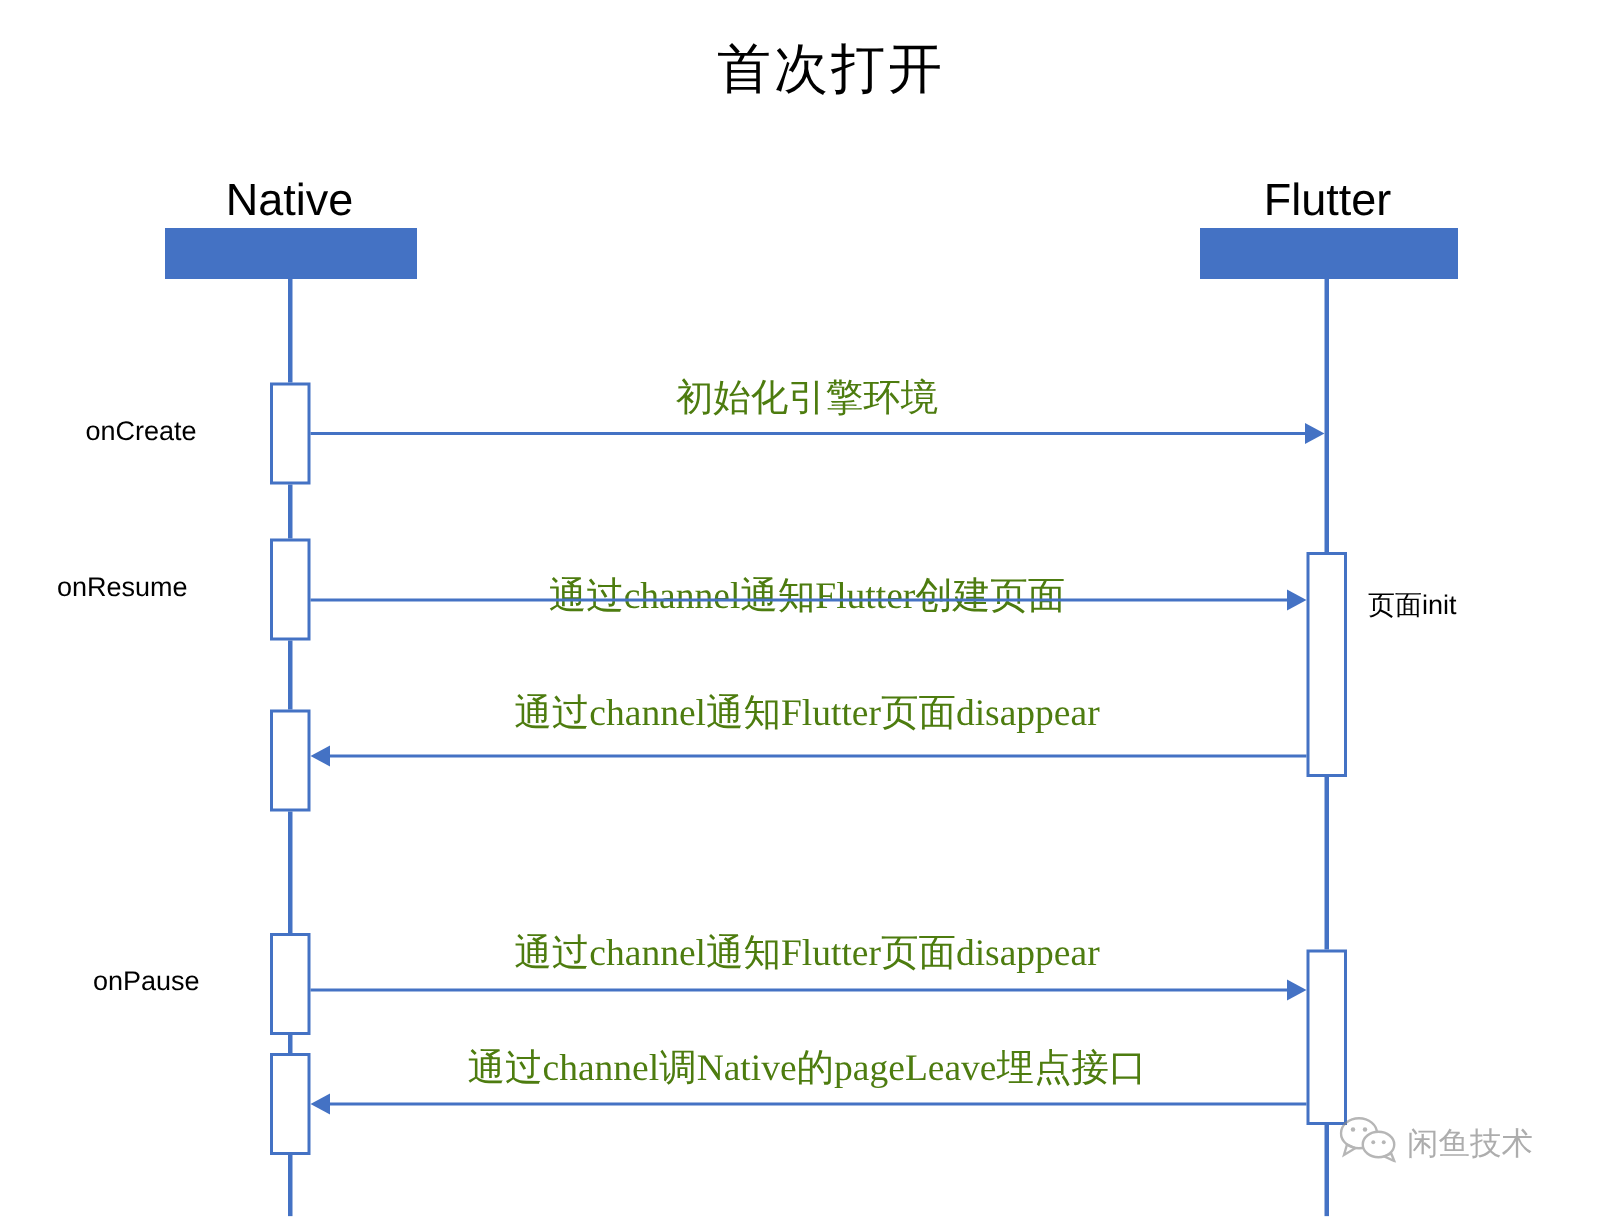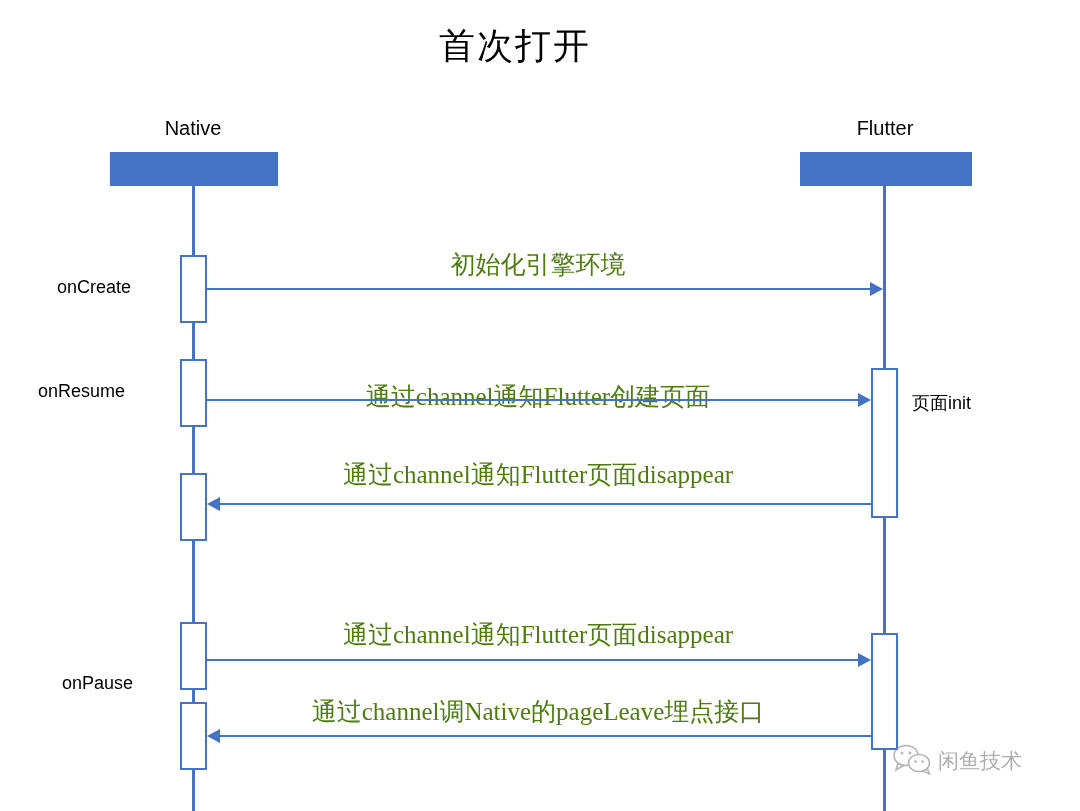--- a/index.html
+++ b/index.html
@@ -22,25 +22,26 @@
   #diagram-title {
     position: absolute;
     left: 0;
     top: 24px;
     width: 1030px;
     text-align: center;
     font-size: 36px;
     letter-spacing: 2px;
     color: #000;
     line-height: 1.2;
+    padding-left: 39px;
   }
   
   .participant-name {
     position: absolute;
-    font-size: 20px;
+    font-size: 30px;
     color: #000;
     text-align: center;
     white-space: nowrap;
   }
   .participant-bar {
     position: absolute;
     background: #4472C4;
     height: 34px;
   }
   
@@ -126,21 +127,21 @@
   <div class="activation" style="left:180px; top:359px; width:27px; height:68px;"></div>
   <div class="activation" style="left:180px; top:473px; width:27px; height:68px;"></div>
   <div class="activation" style="left:180px; top:622px; width:27px; height:68px;"></div>
   <div class="activation" style="left:180px; top:702px; width:27px; height:68px;"></div>
 
   <div class="activation" style="left:871px; top:368px; width:27px; height:150px;"></div>
   <div class="activation" style="left:871px; top:633px; width:27px; height:117px;"></div>
 
   <div class="side-label" style="left:57px; top:277px;">onCreate</div>
   <div class="side-label" style="left:38px; top:381px;">onResume</div>
-  <div class="side-label" style="left:62px; top:673px;">onPause</div>
+  <div class="side-label" style="left:62px; top:644px;">onPause</div>
 
   <div class="side-label" style="left:912px; top:391px;">页面init</div>
 
   <div class="msg-label" style="left:248px; top:248px; width:580px;">初始化引擎环境</div>
   <div class="msg-line" style="left:207px; top:288px; width:670px;"></div>
   <div class="arrow-head right" style="left:870px; top:282px;"></div>
 
   <div class="msg-label" style="left:248px; top:380px; width:580px;">通过channel通知Flutter创建页面</div>
   <div class="msg-line" style="left:207px; top:399px; width:658px;"></div>
   <div class="arrow-head right" style="left:858px; top:393px;"></div>

